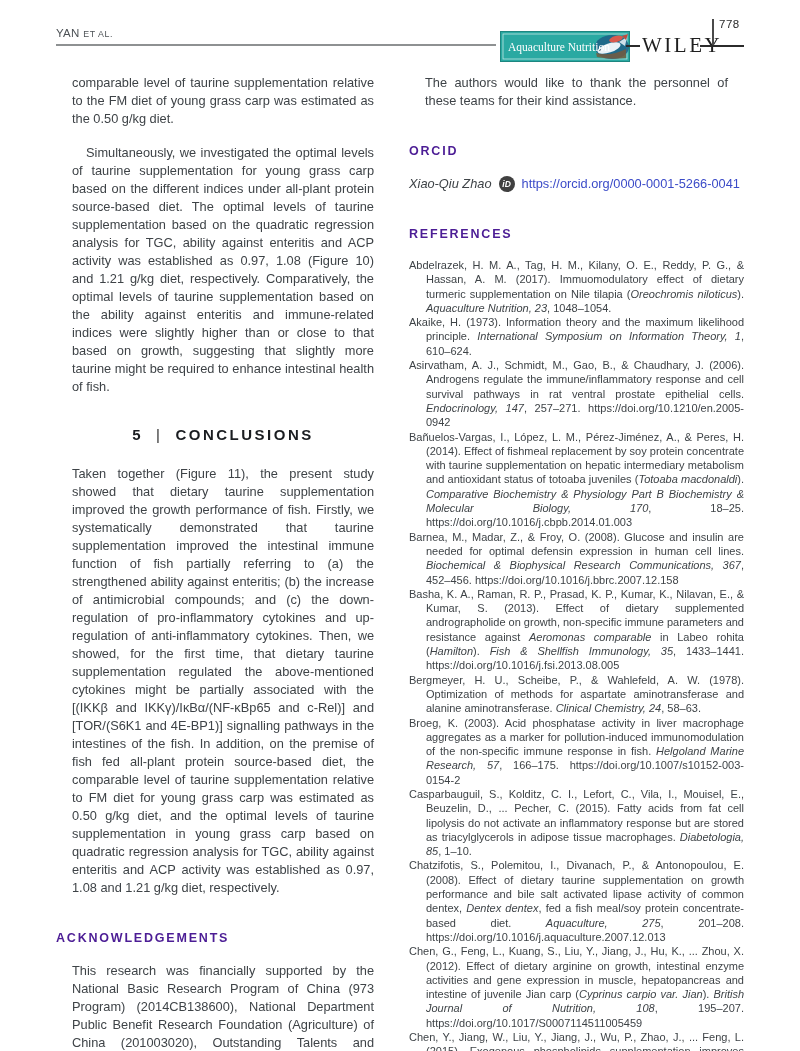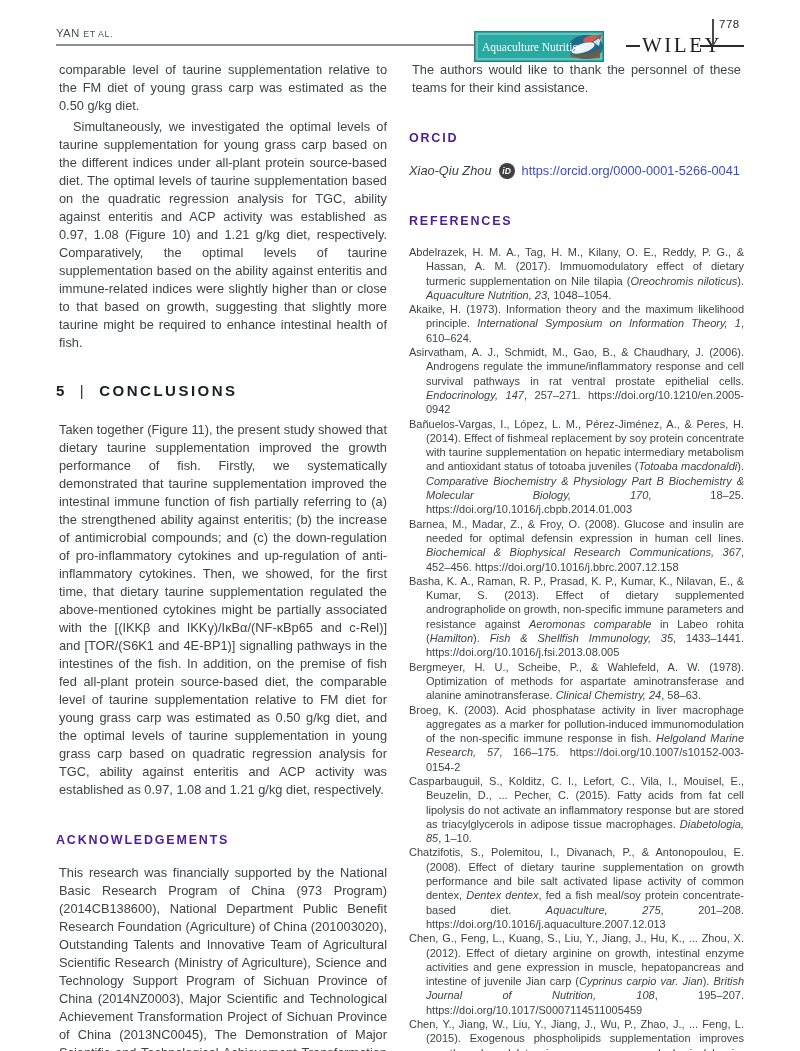--- a/index.html
+++ b/index.html
@@ -7,35 +7,35 @@
     width:800px;height:1051px;background:#ffffff;position:relative;overflow:hidden;
     font-family:"Liberation Sans", sans-serif;color:#3e4347;
     -webkit-font-smoothing:antialiased;
   }
   .page{position:absolute;inset:0;}
 
   
   .running-head{position:absolute;left:56px;top:27px;font-size:11.5px;color:#4d5256;letter-spacing:.3px;}
   .running-head .etal{font-size:8.8px;letter-spacing:.6px;}
   .rule-left{position:absolute;left:56px;top:44px;width:440px;height:2.4px;background:#8e9192;}
-  .badge-wrap{position:absolute;left:474px;top:31px;width:130px;height:29px;}
+  .badge-wrap{position:absolute;left:500px;top:31px;width:130px;height:29px;}
   .dash-a{position:absolute;left:626px;top:45px;width:14px;height:1.6px;background:#2b2b2b;}
   .wiley{position:absolute;left:642px;top:33px;font-family:"Liberation Serif", serif;font-size:21px;letter-spacing:2.5px;color:#1f1f1f;}
   .dash-b{position:absolute;left:700px;top:45px;width:44px;height:1.6px;background:#2b2b2b;}
   .tick{position:absolute;left:712px;top:19px;width:1.6px;height:26px;background:#4a4a4a;}
   .pagenum{position:absolute;left:719px;top:18px;font-size:11.5px;color:#2b2b2b;letter-spacing:.5px;}
 
   
   .col{position:absolute;top:58px;font-size:12.8px;line-height:18px;text-align:justify;}
   .col-left{left:56px;width:334px;}
   .col-right{left:409px;width:335px;}
-  p{margin:3px;}
+  p{margin:16px;}
   .indent{text-indent:14px;}
 
-  .h-section{font-size:15px;line-height:20px;font-weight:bold;color:#1a1d21;letter-spacing:2.5px;margin:29px 0 20px;text-align:left;}
+  .h-section{font-size:15px;line-height:20px;font-weight:bold;color:#1a1d21;letter-spacing:2.5px;margin:29px 0 20px;text-align:center;}
   .h-section .pipe{font-weight:400;color:#2e2e2e;margin:0 13px;}
   .h-sub{font-size:12.5px;line-height:16px;font-weight:bold;color:#4c1d95;letter-spacing:1.8px;margin:33px 0 16px;text-align:left;}
 
   .orcid-row{display:flex;align-items:center;gap:7px;text-align:left;margin-top:12px;}
   .orcid-name{font-style:italic;}
   .orcid-badge{width:16px;height:16px;border-radius:50%;background:#404040;color:#ffffff;
     font-size:8.5px;font-weight:bold;font-style:italic;display:inline-flex;align-items:center;justify-content:center;flex:0 0 auto;}
   .orcid-link{color:#3b4bc8;text-decoration:none;}
 
   .refs{margin-top:9px;}
@@ -89,21 +89,21 @@
 
     <p>This research was financially supported by the National Basic Research Program of China (973 Program) (2014CB138600), National Department Public Benefit Research Foundation (Agriculture) of China (201003020), Outstanding Talents and Innovative Team of Agricultural Scientific Research (Ministry of Agriculture), Science and Technology Support Program of Sichuan Province of China (2014NZ0003), Major Scientific and Technological Achievement Transformation Project of Sichuan Province of China (2013NC0045), The Demonstration of Major Scientific and Technological Achievement Transformation Project of Sichuan Province of China (2015CC0011), Natural Science Foundation for Young Scientists of Sichuan Province (2014JQ0007) and Foundation of Sichuan Youth Science and Technology Innovation Research Team (2017TD0002). Supported by the Earmarked Fund for China Agriculture Research System (CARS-45), the Key Fund Project of Sichuan Provincial Department of Education (16ZA0022) and the 111 project (D17015).</p>
   </div>
 
   <div class="col col-right">
     <p>The authors would like to thank the personnel of these teams for their kind assistance.</p>
 
     <div class="h-sub">ORCID</div>
 
     <div class="orcid-row">
-      <span class="orcid-name">Xiao-Qiu Zhou</span>
+      <span class="orcid-name">Xiao-Qiu Zhao</span>
       <span class="orcid-badge">iD</span>
       <a class="orcid-link" href="#">https://orcid.org/0000-0001-5266-0041</a>
     </div>
 
     <div class="h-sub">REFERENCES</div>
 
     <div class="refs">
         <div class="ref">Abdelrazek, H. M. A., Tag, H. M., Kilany, O. E., Reddy, P. G., &amp; Hassan, A. M. (2017). Immuomodulatory effect of dietary turmeric supplementation on Nile tilapia (<em>Oreochromis niloticus</em>). <em>Aquaculture Nutrition, 23</em>, 1048–1054.</div>
         <div class="ref">Akaike, H. (1973). Information theory and the maximum likelihood principle. <em>International Symposium on Information Theory, 1</em>, 610–624.</div>
         <div class="ref">Asirvatham, A. J., Schmidt, M., Gao, B., &amp; Chaudhary, J. (2006). Androgens regulate the immune/inflammatory response and cell survival pathways in rat ventral prostate epithelial cells. <em>Endocrinology, 147</em>, 257–271. https://doi.org/10.1210/en.2005-0942</div>

